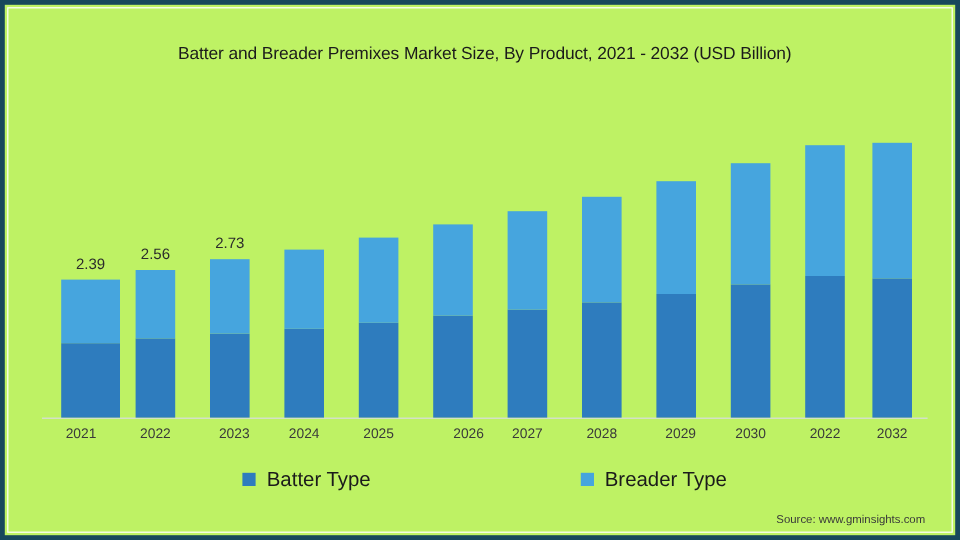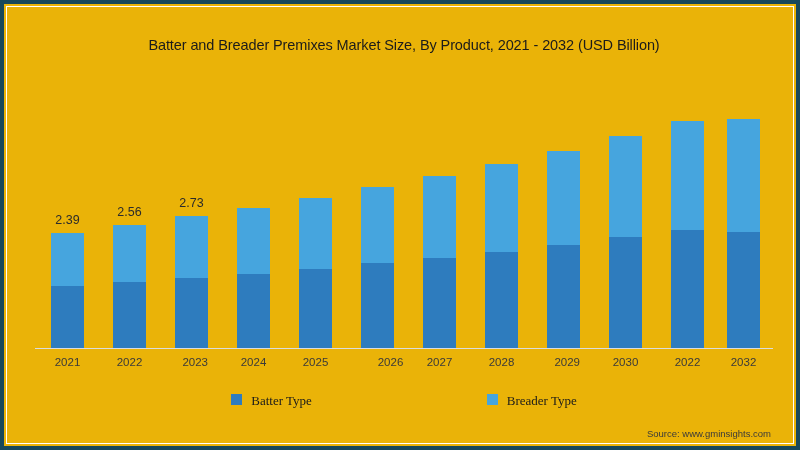--- a/index.html
+++ b/index.html
@@ -8,21 +8,21 @@
     background: #ffffff;
   }
   body {
     font-family: "Liberation Sans", sans-serif;
   }
   #frame {
     position: relative;
     width: 800px;
     height: 450px;
     box-sizing: border-box;
-    background: #eab308;
+    background: #bef264;
     border: 4px solid #17485c;
     overflow: hidden;
   }
   #inner-hairline {
     position: absolute;
     left: 2px; top: 2px; right: 2px; bottom: 2px;
     border: 1px solid #ffffff;
     pointer-events: none;
   }
   #chart-title {
@@ -102,23 +102,22 @@
     width: 11px;
     height: 11px;
     vertical-align: middle;
     margin-right: 9px;
     position: relative;
     top: -1px;
   }
   .legend-label {
     display: inline-block;
     vertical-align: middle;
-    font-size: 13px;
+    font-size: 17px;
     color: #1b1b1b;
-    font-family: Liberation Serif, serif;
   }
   #source {
     position: absolute;
     right: 25px;
     top: 424px;
     font-size: 9.5px;
     color: #3a3a3a;
     white-space: nowrap;
   }
 </style>
@@ -126,21 +125,21 @@
 <body>
 
 <div id="frame">
   <div id="inner-hairline"></div>
 
   <div id="chart-title">Batter and Breader Premixes Market Size, By Product, 2021 - 2032 (USD Billion)</div>
 
   <div id="plot">
     <div id="axis-line"></div>
     <div id="bars-layer">
-        <div class="bar-group" style="left: 47px; width: 33px; height: 115px;">
+        <div class="bar-group" style="left: 47px; width: 49px; height: 115px;">
           <div class="seg seg-batter" style="background: rgb(46, 124, 190); bottom: 0px; height: 62px;"></div>
           <div class="seg seg-breader" style="background: rgb(70, 165, 222); bottom: 62px; height: 53px;"></div>
           <div class="bar-label" style="bottom: 121px;">2.39</div>
         </div>
         <div class="bar-group" style="left: 109px; width: 33px; height: 123px;">
           <div class="seg seg-batter" style="background: rgb(46, 124, 190); bottom: 0px; height: 66px;"></div>
           <div class="seg seg-breader" style="background: rgb(70, 165, 222); bottom: 66px; height: 57px;"></div>
           <div class="bar-label" style="bottom: 129px;">2.56</div>
         </div>
         <div class="bar-group" style="left: 171px; width: 33px; height: 112px; margin-top: 14px;">

